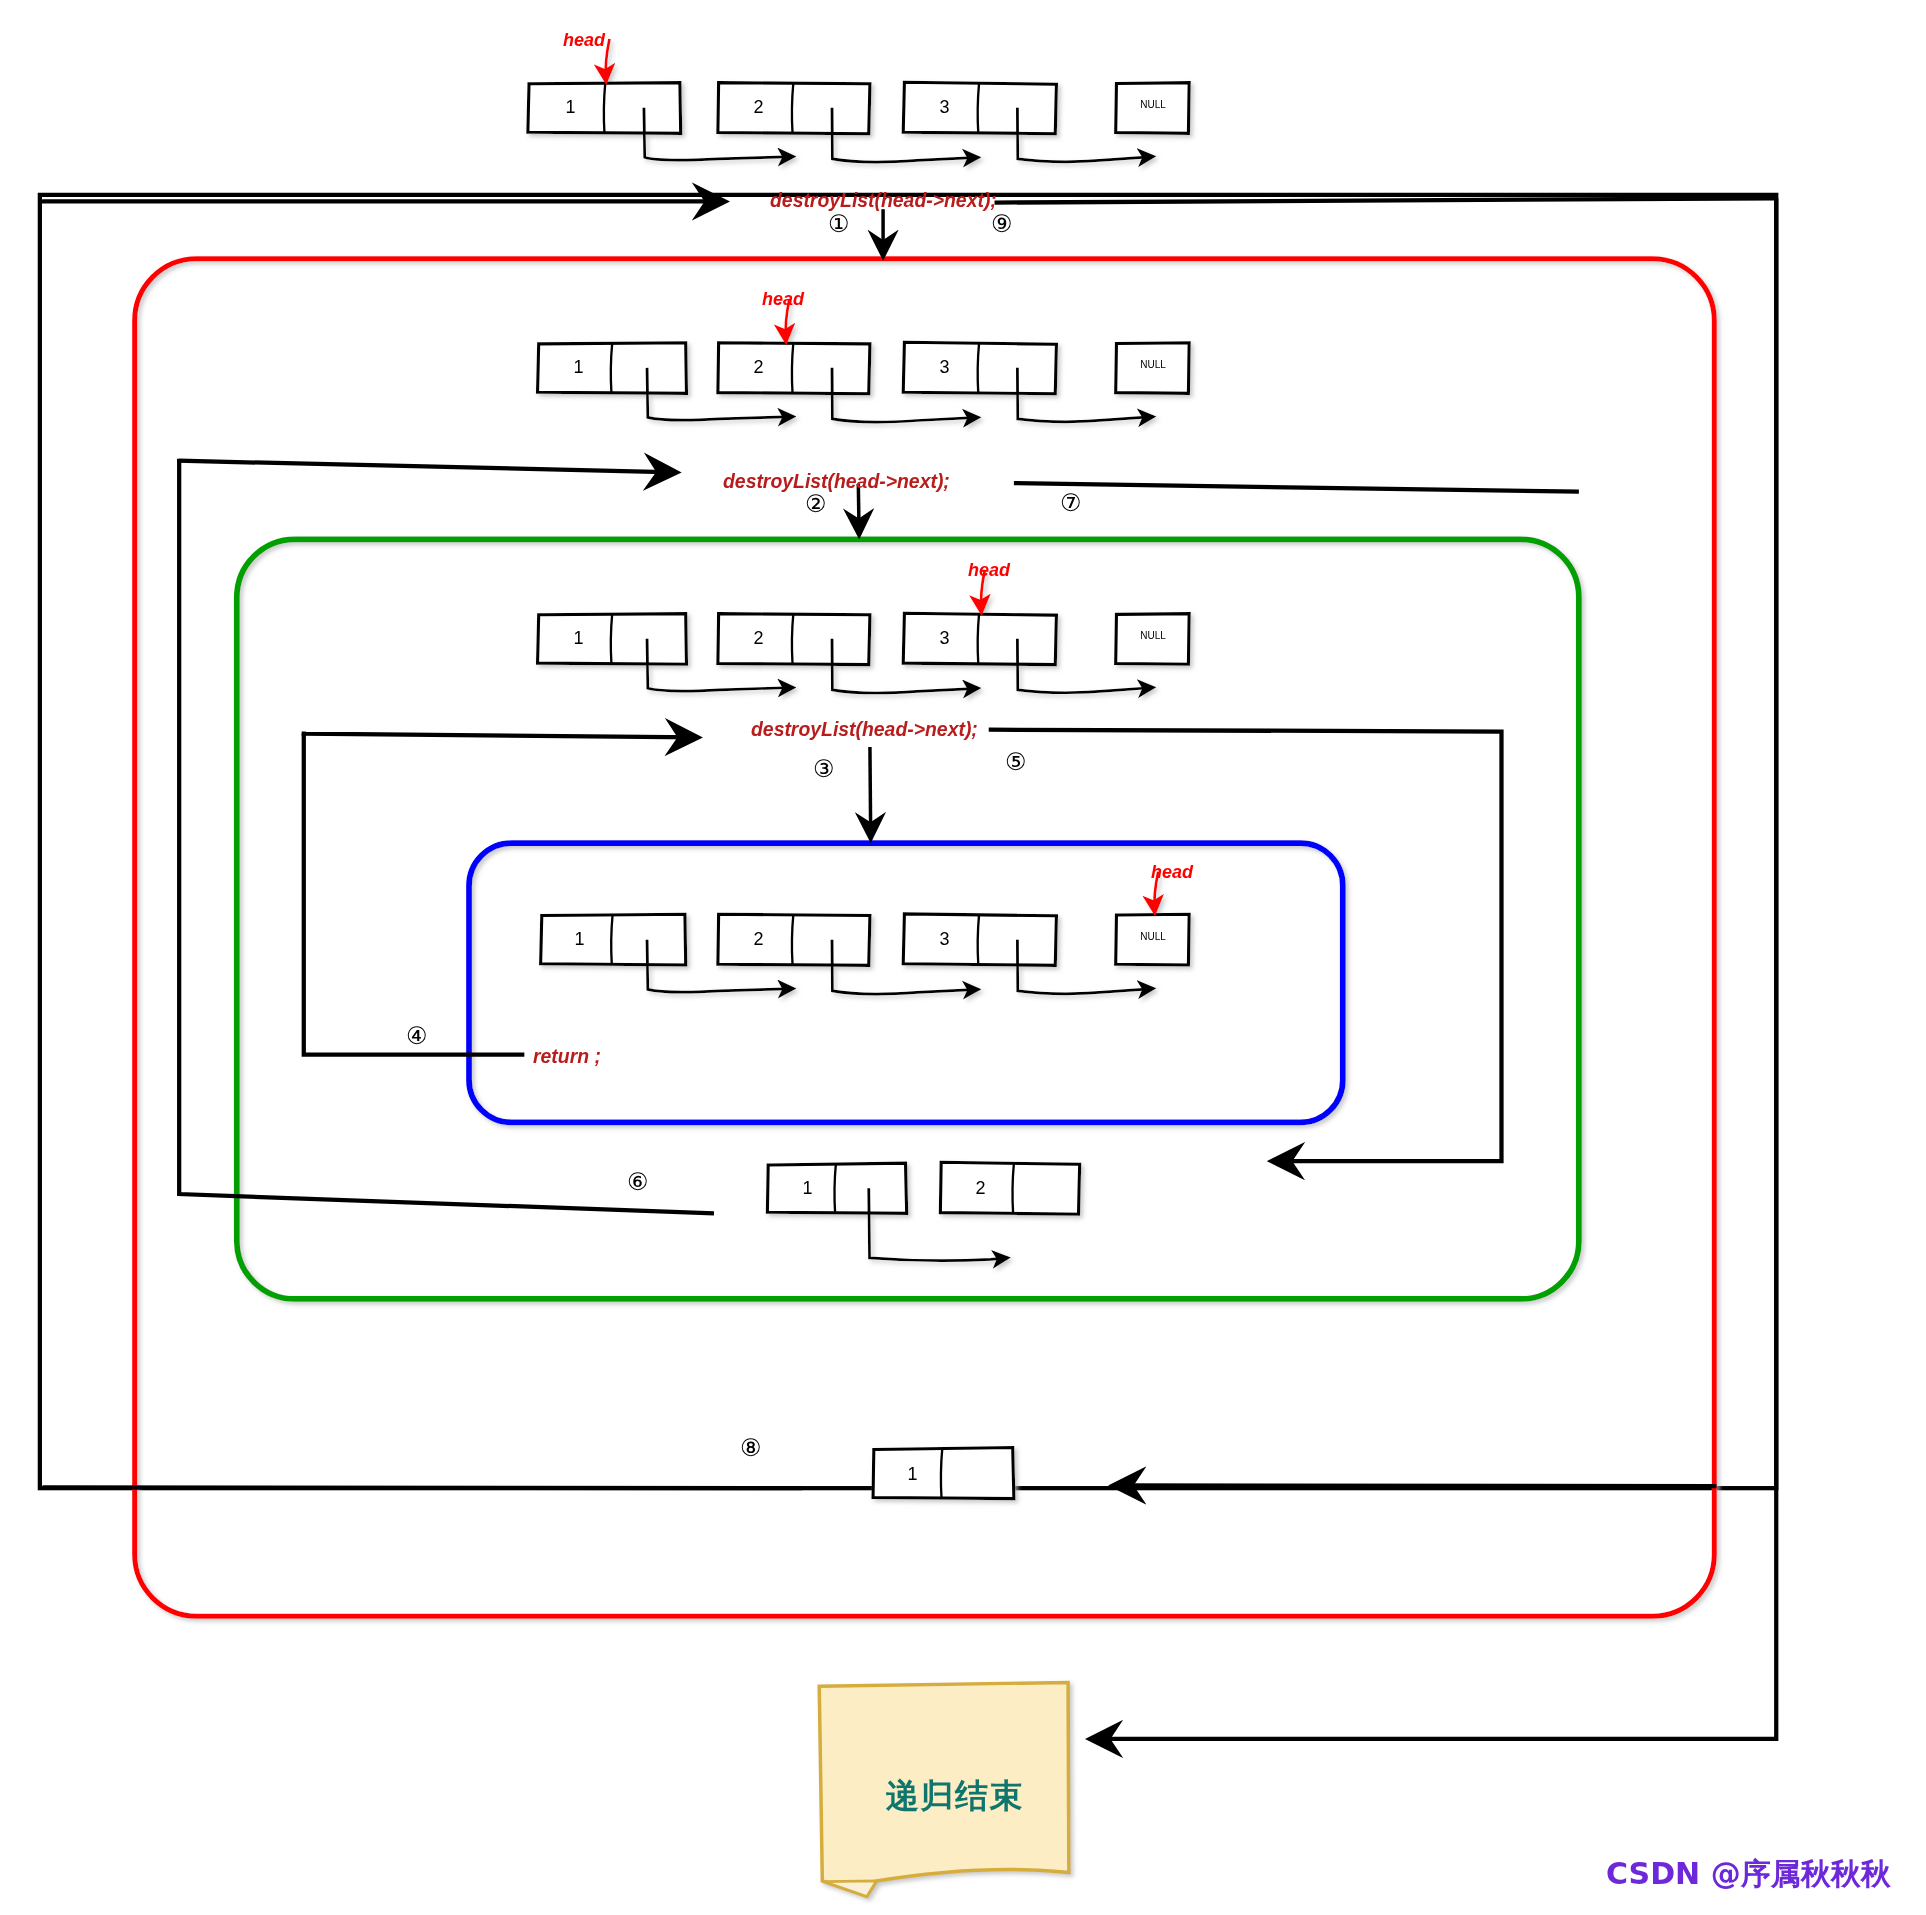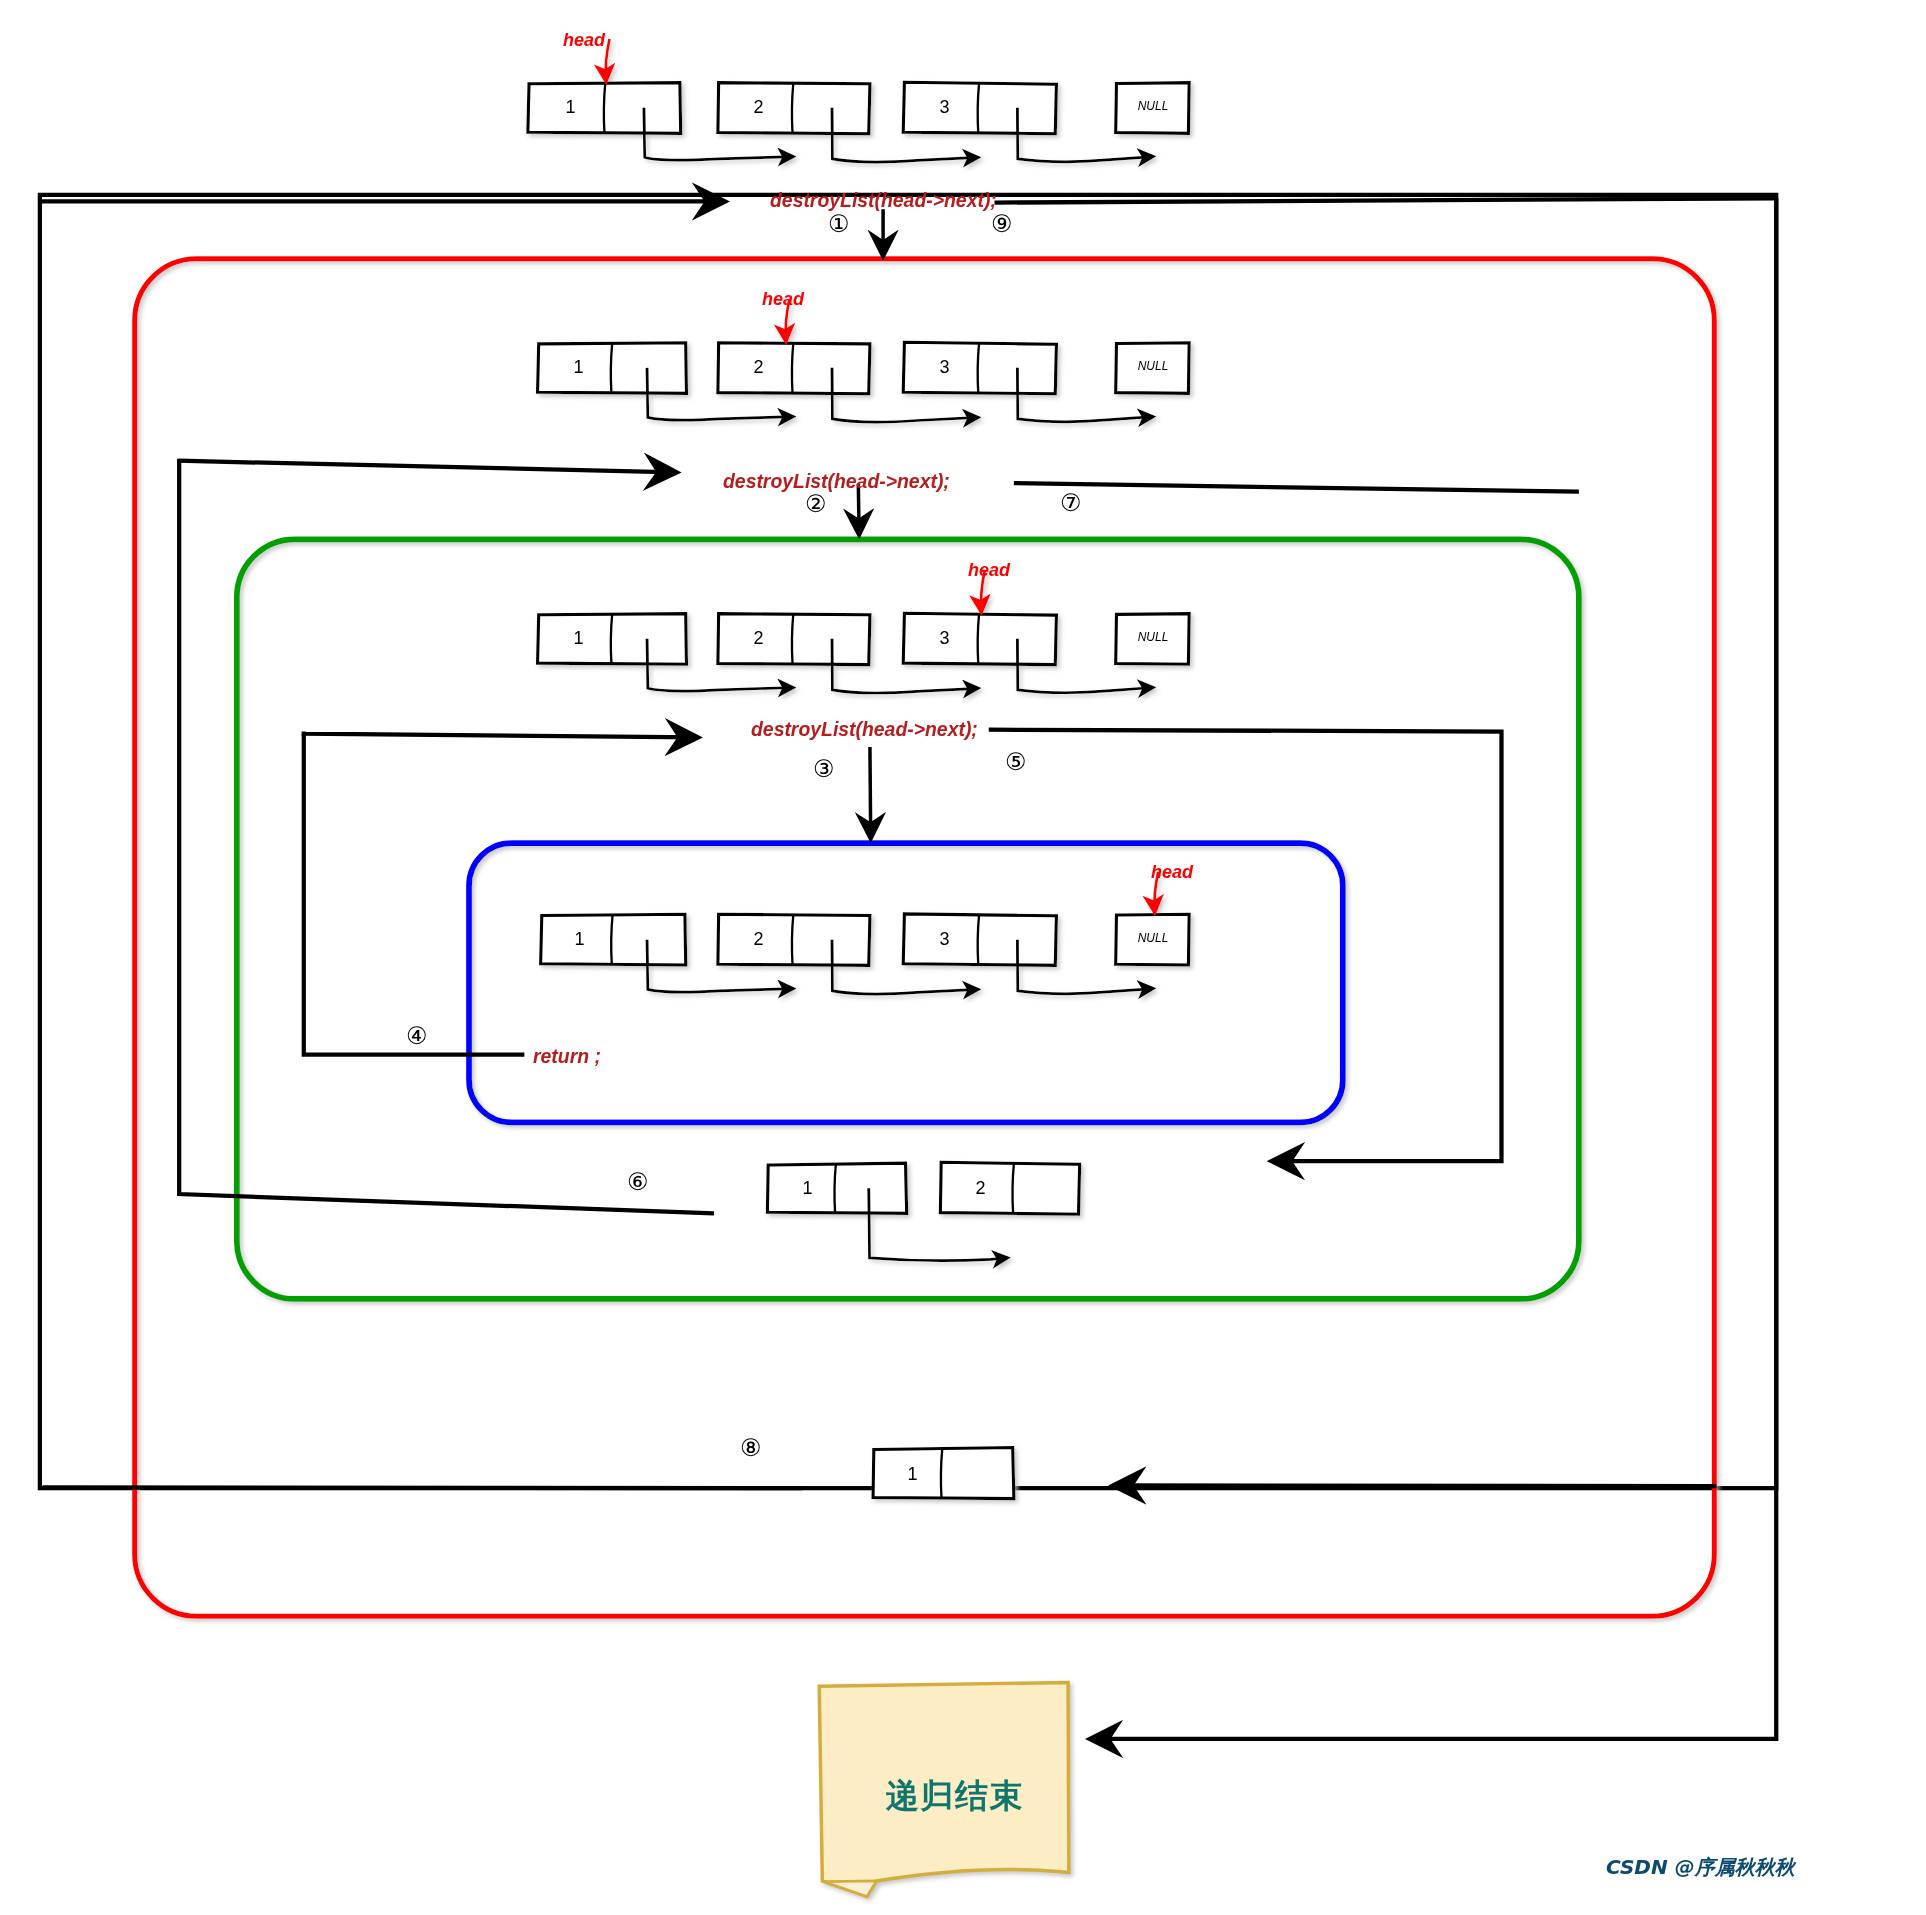--- a/index.html
+++ b/index.html
@@ -10,28 +10,28 @@
 
   .lbl{position:absolute;white-space:nowrap;}
 
   .head-lbl{color:#ff0000;font-style:italic;font-weight:bold;
             font-family:"Liberation Sans",sans-serif;font-size:18px;}
   .code-lbl{color:#b91c1c;font-style:italic;font-weight:bold;
             font-family:"Liberation Sans",sans-serif;font-size:19.4px;}
   .node-val{position:absolute;color:#000;font-size:18px;
             font-family:"Liberation Sans",sans-serif;
             text-align:center;}
-  .node-val.small{font-size:12px;font-style:italic;}
+  .node-val.small{font-size:10px;}
   .circ{position:absolute;color:#000;font-size:24px;
         font-family:"DejaVu Sans",sans-serif;line-height:1;}
   .sticky-txt{position:absolute;color:#0f766e;font-weight:bold;
               font-size:33px;font-family:"DejaVu Sans",sans-serif;
               letter-spacing:1.5px;}
-  .wm{position:absolute;color:#0c4a6e;font-size:20px;font-weight:bold;
-      font-family:"DejaVu Sans",sans-serif;white-space:nowrap;font-style:italic;}
+  .wm{position:absolute;color:#6d28d9;font-size:30px;font-weight:bold;
+      font-family:"DejaVu Sans",sans-serif;white-space:nowrap;}
 </style>
 </head>
 <body>
 
 <div id="stage">
 
 <svg viewBox="0 0 4977 4950">
   <defs>
     <marker id="ah" viewBox="0 0 12 12" refX="10" refY="6" markerWidth="7" markerHeight="7" orient="auto-start-reverse">
       <path d="M0,0 L12,6 L0,12 L3,6 z" fill="#000"></path>

